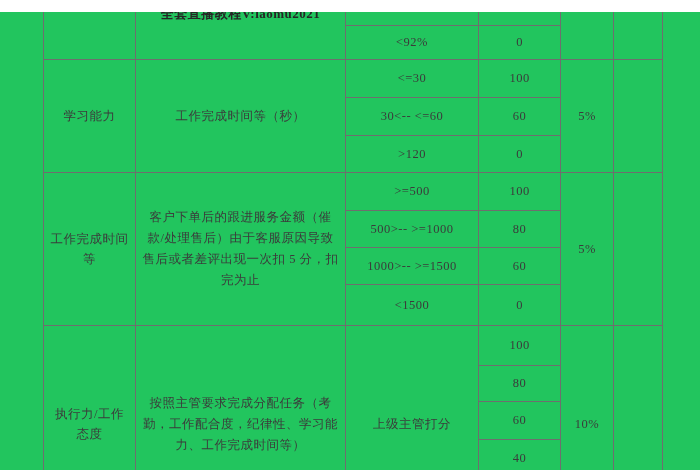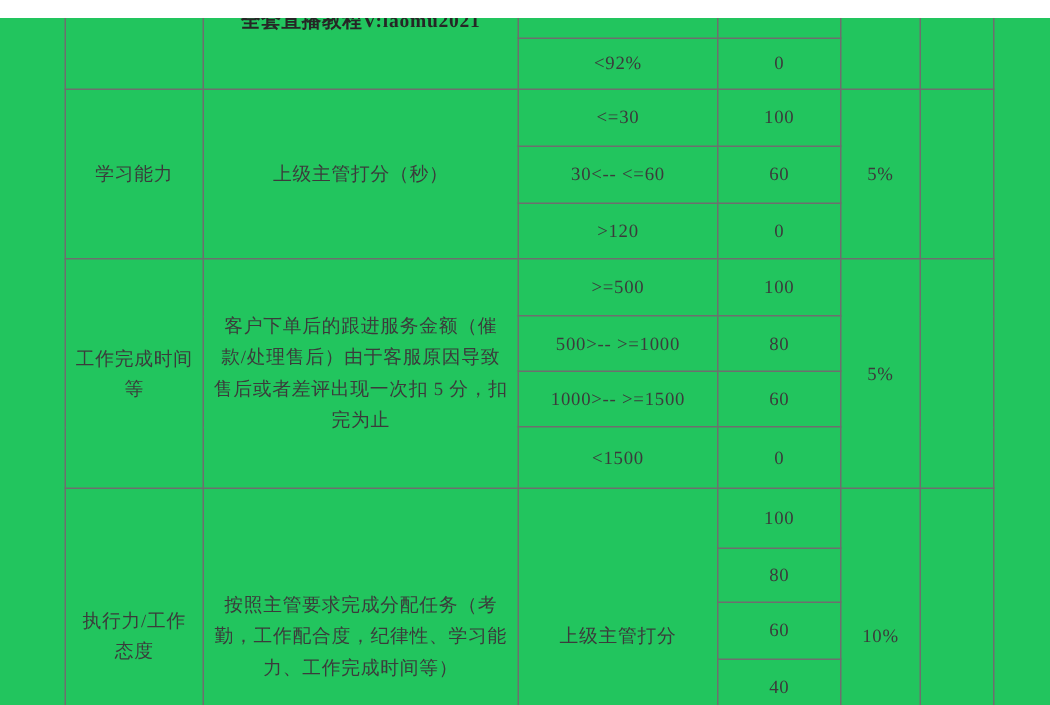--- a/index.html
+++ b/index.html
@@ -72,21 +72,21 @@
         <td rowspan="2"></td>
         <td rowspan="2"></td>
       </tr>
       <tr style="height:34px">
         <td>&lt;92%</td>
         <td>0</td>
       </tr>
 
       <tr style="height:38px">
         <td class="category-cell" rowspan="3">学习能力</td>
-        <td class="desc-cell" rowspan="3">上级主管打分（秒）</td>
+        <td class="desc-cell" rowspan="3">工作完成时间等（秒）</td>
         <td>&lt;=30</td>
         <td>100</td>
         <td rowspan="3">5%</td>
         <td rowspan="3"></td>
       </tr>
       <tr style="height:38px">
         <td>30&lt;-- &lt;=60</td>
         <td>60</td>
       </tr>
       <tr style="height:37px">

